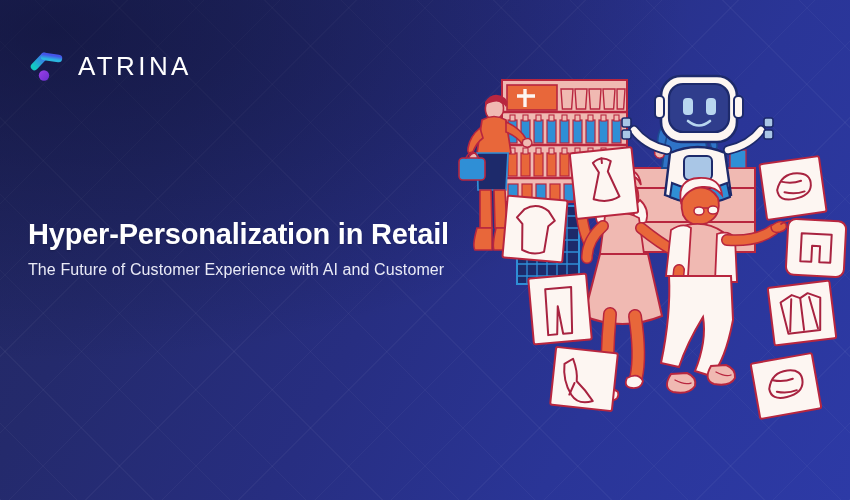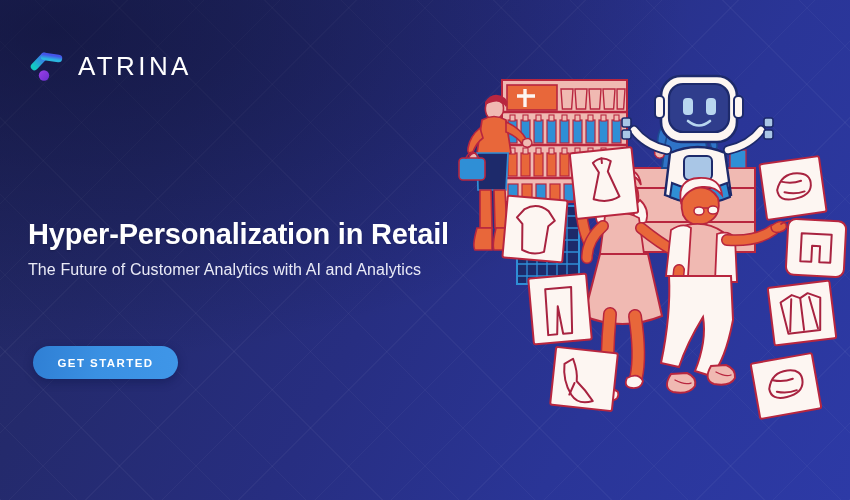--- a/index.html
+++ b/index.html
@@ -70,22 +70,21 @@
           <path d="M6.5 20.5 L16 10.5" stroke="url(#lgA)"></path>
           <path d="M16.5 10.5 L30.5 12.5" stroke="url(#lgB)"></path>
         </g>
         <circle cx="16" cy="29.5" r="5.2" fill="url(#lgC)"></circle>
       </svg>
     </span>
     <span class="logo-word">ATRINA</span>
   </div>
 
   <h1 class="headline">Hyper-Personalization in Retail</h1>
-  <p class="subhead">The Future of Customer Analytics with AI and Analytics</p>
-  <button class="cta">GET STARTED</button>
+  <p class="subhead">The Future of Customer Experience with AI and Customer</p>
 
   <div class="art">
     <svg viewBox="0 0 395 400" aria-hidden="true">
       <defs>
         <style>
           .o{fill:#e8673a}.p{fill:#f0b9b2}.w{fill:#fdf6f2}.r{fill:#b8263f}
           .bl{fill:#2f8fd6}.dk{fill:#1d2a6b}
           .ln{fill:none;stroke:#b8263f;stroke-width:1.7;stroke-linecap:round;stroke-linejoin:round}
           .lnf{fill:none;stroke:#b8263f;stroke-width:1.3;stroke-linecap:round;stroke-linejoin:round}
           .cardln{fill:none;stroke:#a82340;stroke-width:2;stroke-linecap:round;stroke-linejoin:round}

